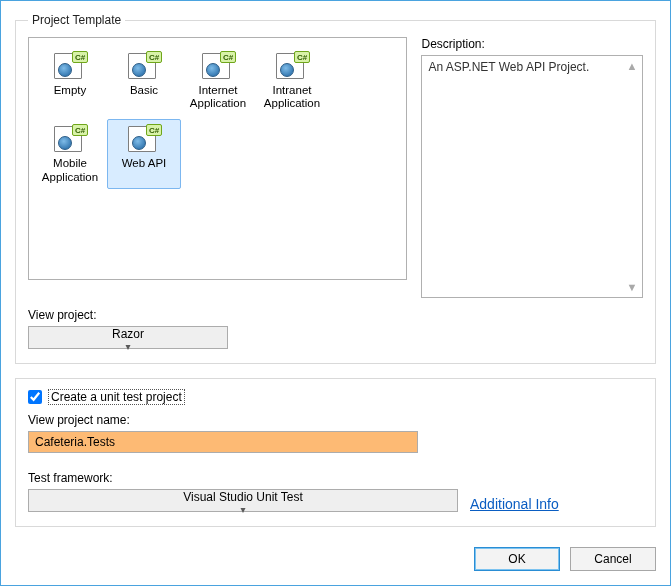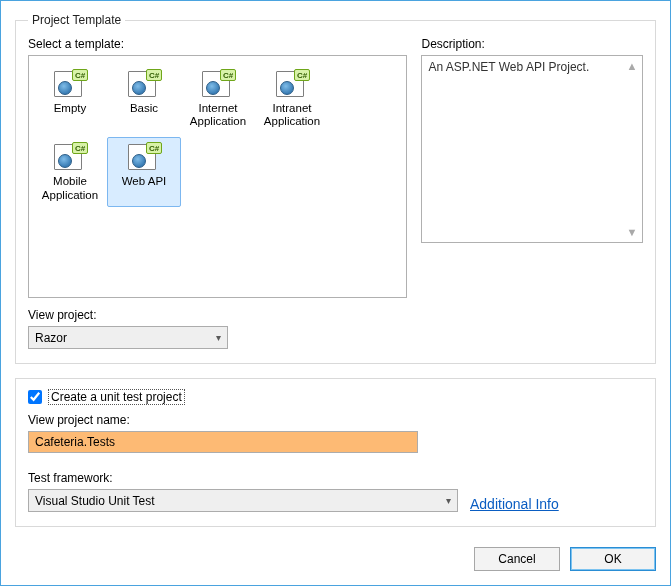--- a/index.html
+++ b/index.html
@@ -91,21 +91,21 @@
     border-radius: 2px;
     font-size: 8px;
     line-height: 11px;
     text-align: center;
     color: #2f5b00;
     font-weight: 600;
   }
   .desc-box {
     border: 1px solid #b0b0b0;
     background: #fff;
-    height: 188px;
+    height: 243px;
     padding: 4px 6px;
     position: relative;
     color: #333;
   }
   .scroll-arrow {
     position: absolute;
     right: 2px;
     width: 16px; height: 16px;
     color: #a9a9a9;
     font-size: 11px;
@@ -115,20 +115,21 @@
   .combo {
     height: 23px;
     width: 200px;
     border: 1px solid #acacac;
     background: #efefef;
     display: flex;
     align-items: center;
     padding: 0 6px;
     justify-content: space-between;
     cursor: default;
+    flex-direction: column;
   }
   .combo.wide { width: 430px; }
   .combo .arrow { color: #595959; font-size: 10px; }
   .check-row {
     display: flex;
     align-items: center;
     gap: 6px;
     margin-bottom: 8px;
   }
   .check-row input[type=checkbox] {
@@ -181,21 +182,20 @@
 <body>
 
 <div class="window">
   <div class="content">
 
     <fieldset class="group">
       <legend>Project Template</legend>
 
       <div class="top-row">
         <div class="template-col">
-          <div class="label">Select a template:</div>
           <div class="template-list">
 
             <div class="tpl-item">
               <div class="tpl-icon">
                 <div class="sheet"></div>
                   <div class="globe"></div>
                 <div class="cs-badge">C#</div>
               </div>
               <div>Empty</div>
             </div>
@@ -282,16 +282,16 @@
           <span>Visual Studio Unit Test</span>
           <span class="arrow">▾</span>
         </div>
         <a class="addl">Additional Info</a>
       </div>
     </fieldset>
 
   </div>
 
   <div class="button-row">
+    <div class="btn default">OK</div>
     <div class="btn">Cancel</div>
-    <div class="btn default">OK</div>
   </div>
 </div>
 
 </body></html>

